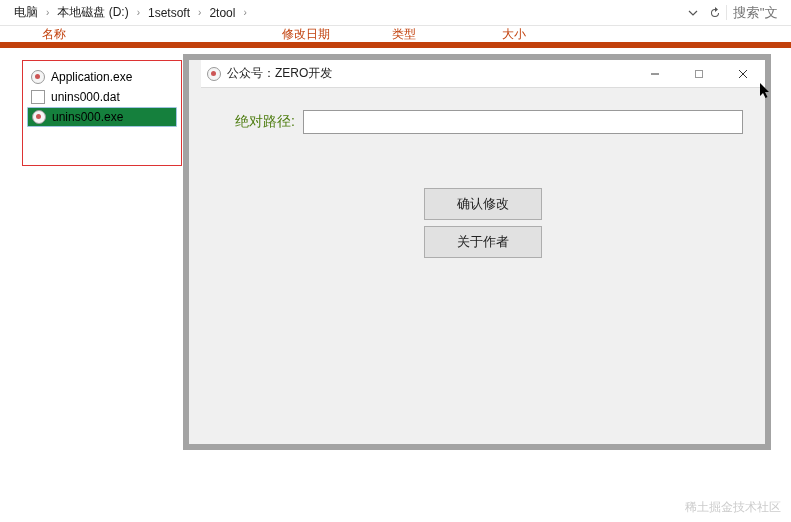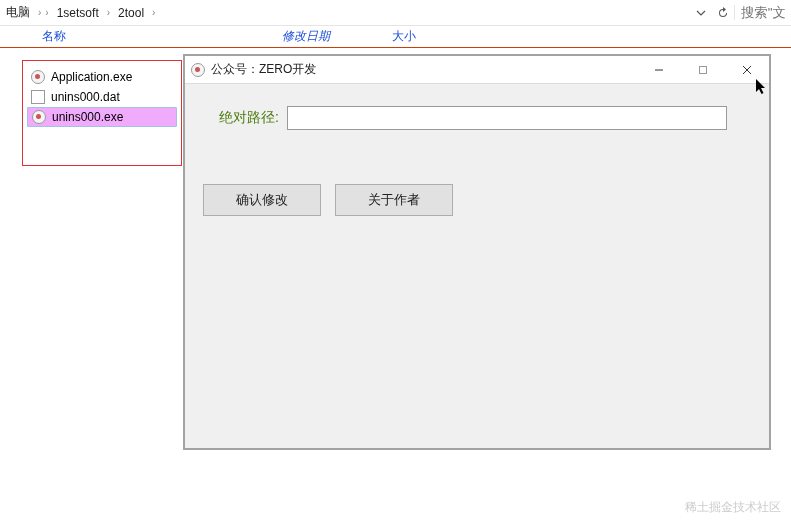--- a/index.html
+++ b/index.html
@@ -1,76 +1,77 @@
 <!DOCTYPE html>
 <html><head>
   <meta charset="utf-8">
   <style>
     * { box-sizing: border-box; margin: 0; padding: 0; font-family: "Microsoft YaHei", "Segoe UI", sans-serif; }
     body { width: 791px; height: 522px; background: #fff; overflow: hidden; position: relative; font-size: 12px; }
 
     
-    .addressbar { height: 26px; display: flex; align-items: center; border-bottom: 1px solid #e5e5e5; padding: 0 0; }
+    .addressbar { height: 26px; display: flex; align-items: center; border-bottom: 1px solid #e5e5e5; padding: 0 8px; }
     .crumbs { display: flex; align-items: center; flex: 0 0 auto; }
     .crumb { padding: 2px 6px; color: #222; }
     .crumb-sep { color: #888; padding: 0 2px; font-size: 10px; }
     .spacer { flex: 1; }
     .addr-btn { width: 22px; height: 22px; display: flex; align-items: center; justify-content: center; color: #555; }
     .search-area { display: flex; align-items: center; border-left: 1px solid #e5e5e5; padding-left: 6px; color: #888; }
     .search-area input { border: none; outline: none; color: #888; width: 50px; }
 
     
-    .colheaders { height: 22px; display: flex; align-items: center; border-bottom: 1px solid #c2410c; color: #1d4ed8; }
+    .colheaders { height: 22px; display: flex; align-items: center; border-bottom: 6px solid #c2410c; color: #c2410c; }
     .colheaders .col { padding: 0 10px; }
     .col-name { margin-left: 32px; width: 240px; }
-    .col-mod { width: 110px; font-style: italic; }
+    .col-mod { width: 110px; }
     .col-type { width: 110px; }
 
     
     .main { position: relative; height: calc(522px - 48px); }
 
     
     .redbox { position: absolute; left: 22px; top: 12px; width: 160px; height: 106px; border: 1px solid #d33; padding: 6px 4px 6px 4px; }
     .file-row { display: flex; align-items: center; height: 20px; padding: 0 4px; }
-    .file-row.selected { background: #f0abfc; border: 1px solid #9fc3e0; border-radius: 1px; }
+    .file-row.selected { background: #15803d; border: 1px solid #9fc3e0; border-radius: 1px; }
     .fico { width: 14px; height: 14px; display: inline-block; margin-right: 6px; }
     .fico-round { border-radius: 50%; border: 1px solid #999; background: #f5f5f5; position: relative; }
     .fico-round::after { content: ""; position: absolute; left: 3px; top: 3px; width: 5px; height: 5px; border-radius: 50%; background: #c55; }
     .fico-doc { border: 1px solid #999; background: #fff; }
 
     
-    .dlg { position: absolute; left: 183px; top: 6px; width: 588px; height: 396px; background: #f0f0f0; border: 2px solid #a3a3a3; }
+    .dlg { position: absolute; left: 183px; top: 6px; width: 588px; height: 396px; background: #f0f0f0; border: 6px solid #a3a3a3; padding-left: 12px; }
     .dlg-title { height: 28px; background: #fff; display: flex; align-items: center; padding-left: 6px; border-bottom: 1px solid #dcdcdc; }
     .dlg-ico { width: 14px; height: 14px; border-radius: 50%; border: 1px solid #999; background: #f5f5f5; position: relative; margin-right: 6px; }
     .dlg-ico::after { content: ""; position: absolute; left: 3px; top: 3px; width: 5px; height: 5px; border-radius: 50%; background: #c55; }
     .dlg-title-text { font-size: 12px; color: #222; }
     .dlg-ctrls { margin-left: auto; display: flex; }
     .dlg-btn { width: 44px; height: 28px; display: flex; align-items: center; justify-content: center; color: #333; }
     .dlg-btn svg { width: 10px; height: 10px; }
 
     .dlg-body { padding: 22px 18px; }
     .form-row { display: flex; align-items: center; margin-bottom: 26px; }
     .form-label { width: 76px; text-align: right; font-size: 14px; color: #4d7c0f; margin-right: 8px; }
     .form-input { width: 440px; height: 24px; border: 1px solid #999; background: #fff; padding: 0 4px; outline: none; }
 
-    .btn-stack { margin-top: 54px; display: flex; flex-direction: row; align-items: center; gap: 14px; }
+    .btn-stack { margin-top: 54px; display: flex; flex-direction: column; align-items: center; gap: 6px; }
     .action-btn { width: 118px; height: 32px; background: #e1e1e1; border: 1px solid #adadad; font-size: 13px; color: #222; cursor: pointer; }
 
     
     .cursor { position: absolute; left: 570px; top: 22px; font-size: 16px; color: #000; pointer-events: none; }
 
     .watermark { position: absolute; right: 10px; bottom: 6px; color: #ccc; font-size: 12px; margin-left: 8px; }
   </style>
 </head>
 <body>
 
 <div class="addressbar">
   <div class="crumbs">
     <span class="crumb">电脑</span>
     <span class="crumb-sep">›</span>
+    <span class="crumb">本地磁盘 (D:)</span>
     <span class="crumb-sep">›</span>
     <span class="crumb">1setsoft</span>
     <span class="crumb-sep">›</span>
     <span class="crumb">2tool</span>
     <span class="crumb-sep">›</span>
   </div>
   <div class="spacer"></div>
   <div class="addr-btn">
     <svg viewBox="0 0 10 10" width="10" height="10">
         <path d="M1 3 L5 7 L9 3" fill="none" stroke="#555" stroke-width="1.2"></path>
@@ -82,20 +83,21 @@
       </svg>
   </div>
   <div class="search-area">
     <input placeholder="搜索&quot;文" style="">
   </div>
 </div>
 
 <div class="colheaders">
   <div class="col col-name">名称</div>
   <div class="col col-mod">修改日期</div>
+  <div class="col col-type">类型</div>
   <div class="col">大小</div>
 </div>
 
 <div class="main">
 
   <div class="redbox">
     <div class="file-row">
       <span class="fico fico-round"></span>
       <span>Application.exe</span>
     </div>

